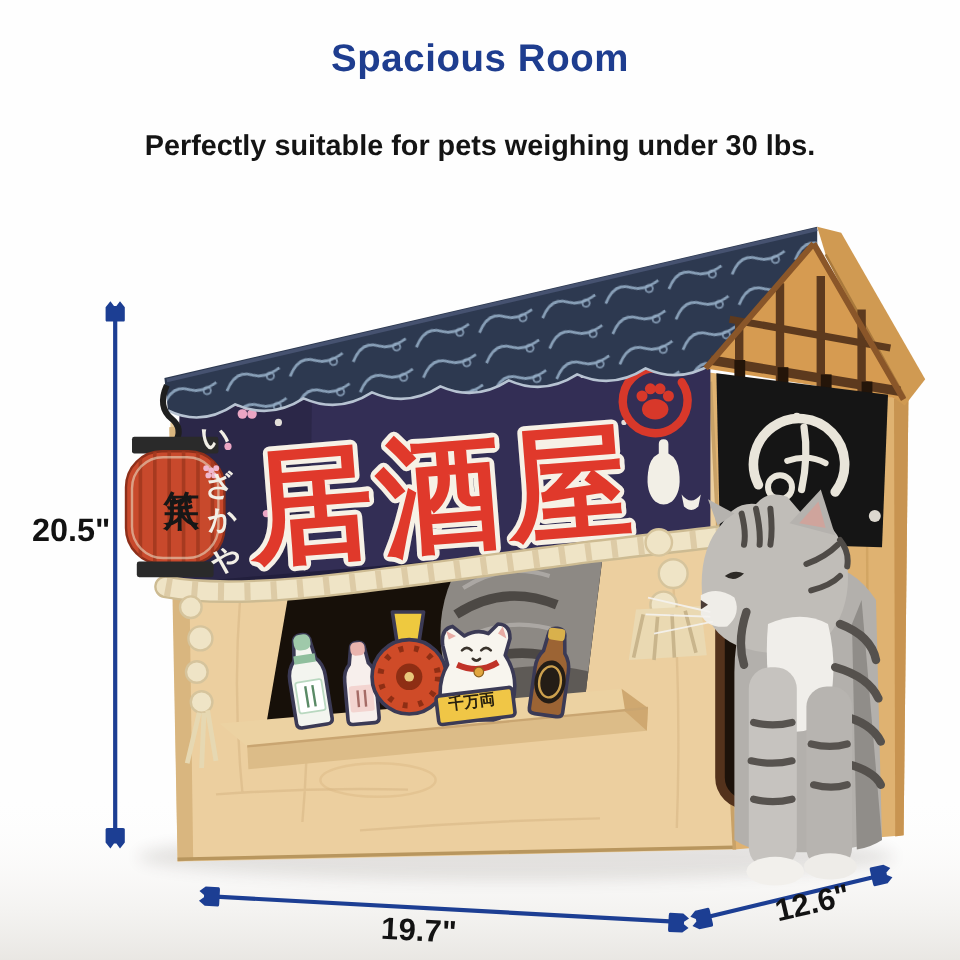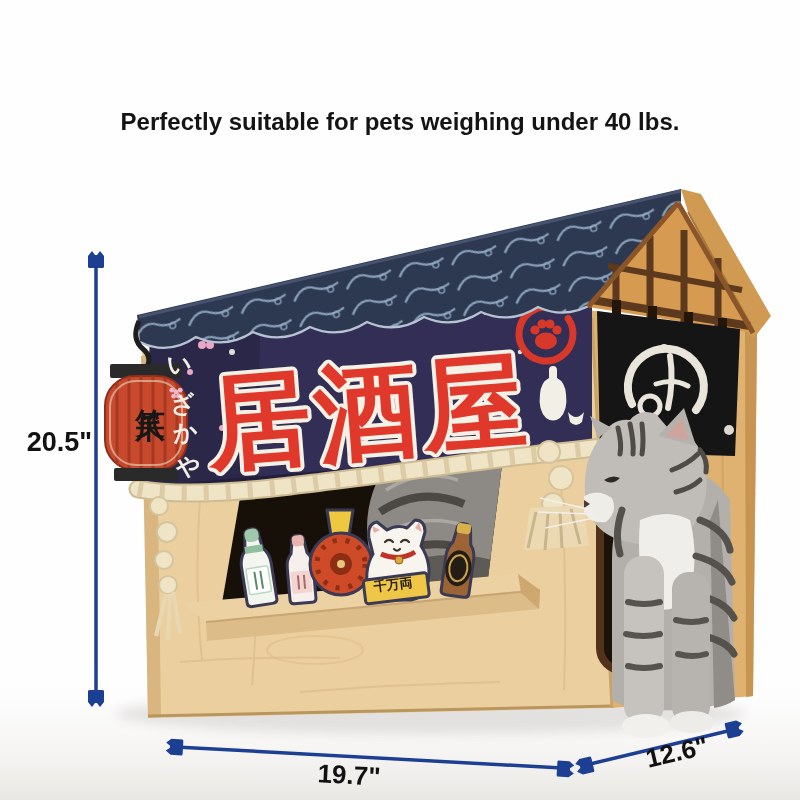--- a/index.html
+++ b/index.html
@@ -288,21 +288,22 @@
   <g>
     <use href="#catmark" transform="translate(96,259)"></use>
     <use href="#catmark" transform="translate(96,699) rotate(180)"></use>
     <use href="#catmark" transform="translate(174,747) rotate(-87)"></use>
     <use href="#catmark" transform="translate(566,769) rotate(93)"></use>
     <use href="#catmark" transform="translate(584,766) rotate(-103)"></use>
     <use href="#catmark" transform="translate(735,729) rotate(77)"></use>
   </g>
 </svg>
 
-  <p class="page-sub">Perfectly suitable for pets weighing under 40 lbs.</p>
+  <h1 class="page-title">Spacious Room</h1>
+  <p class="page-sub">Perfectly suitable for pets weighing under 30 lbs.</p>
 
   <div class="dim-label dim-h">20.5"</div>
   <div class="dim-label dim-w">19.7"</div>
   <div class="dim-label dim-d">12.6"</div>
 
   <div class="jp jp-kana">いざかや</div>
   <div class="jp jp-lantern">笑爪</div>
   <div class="jp jp-maneki">千万両</div>
 
 </div>

